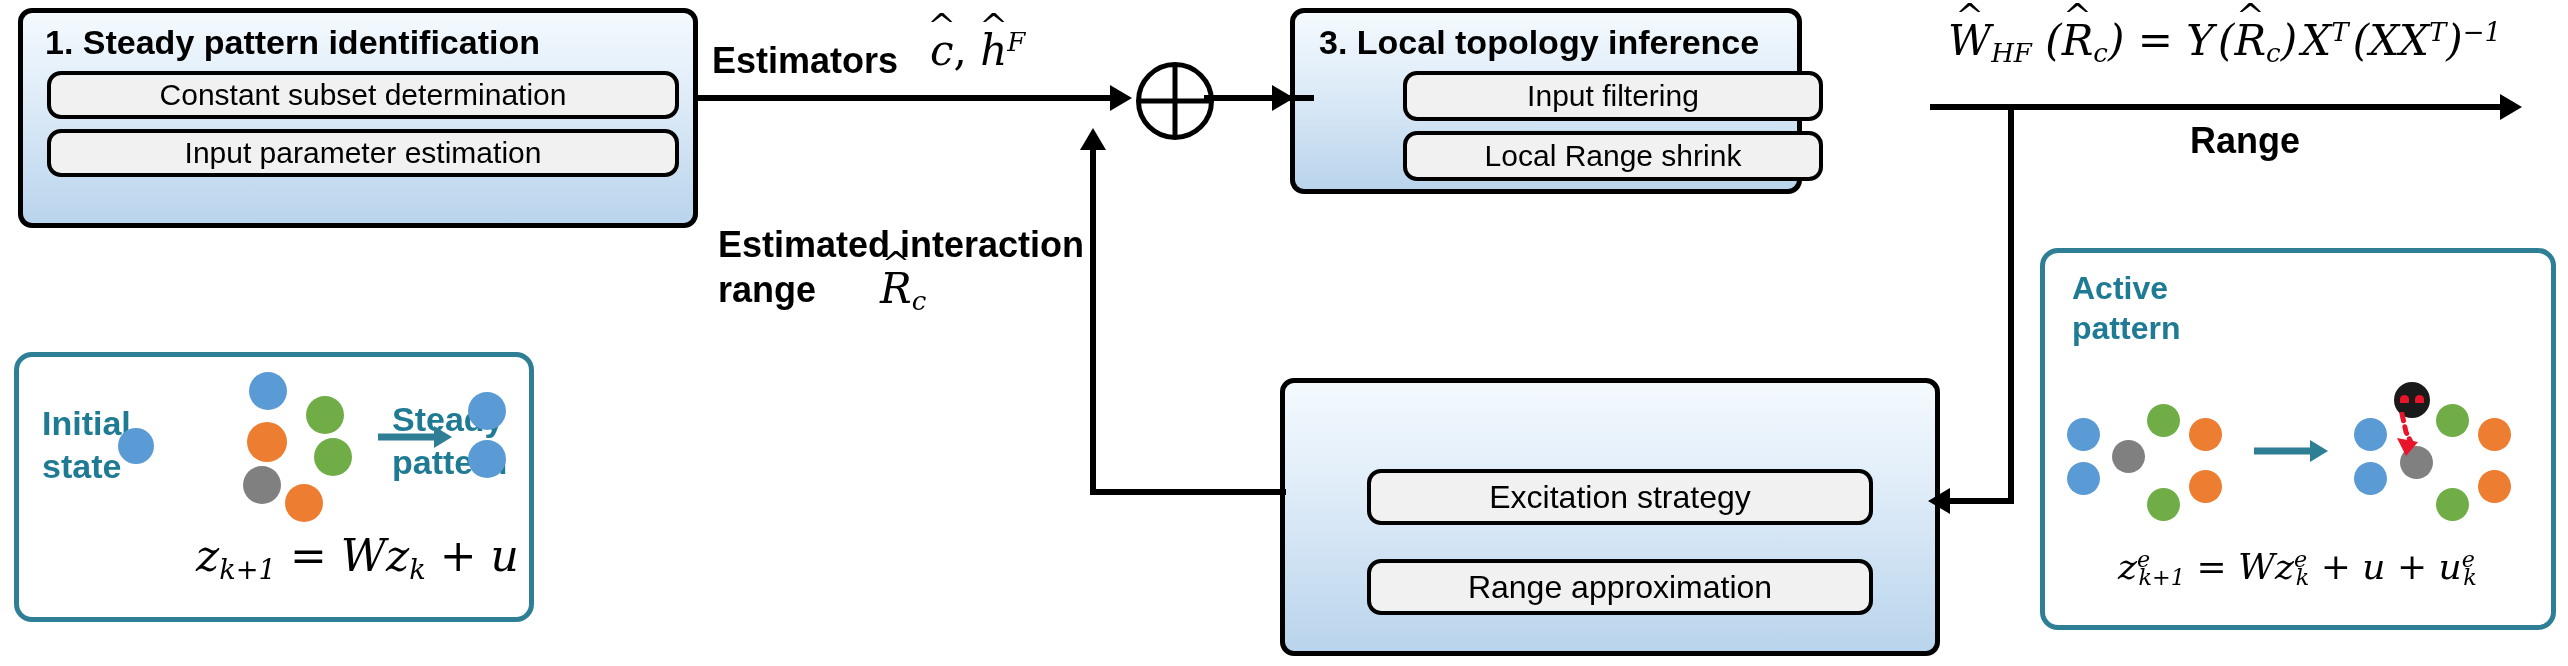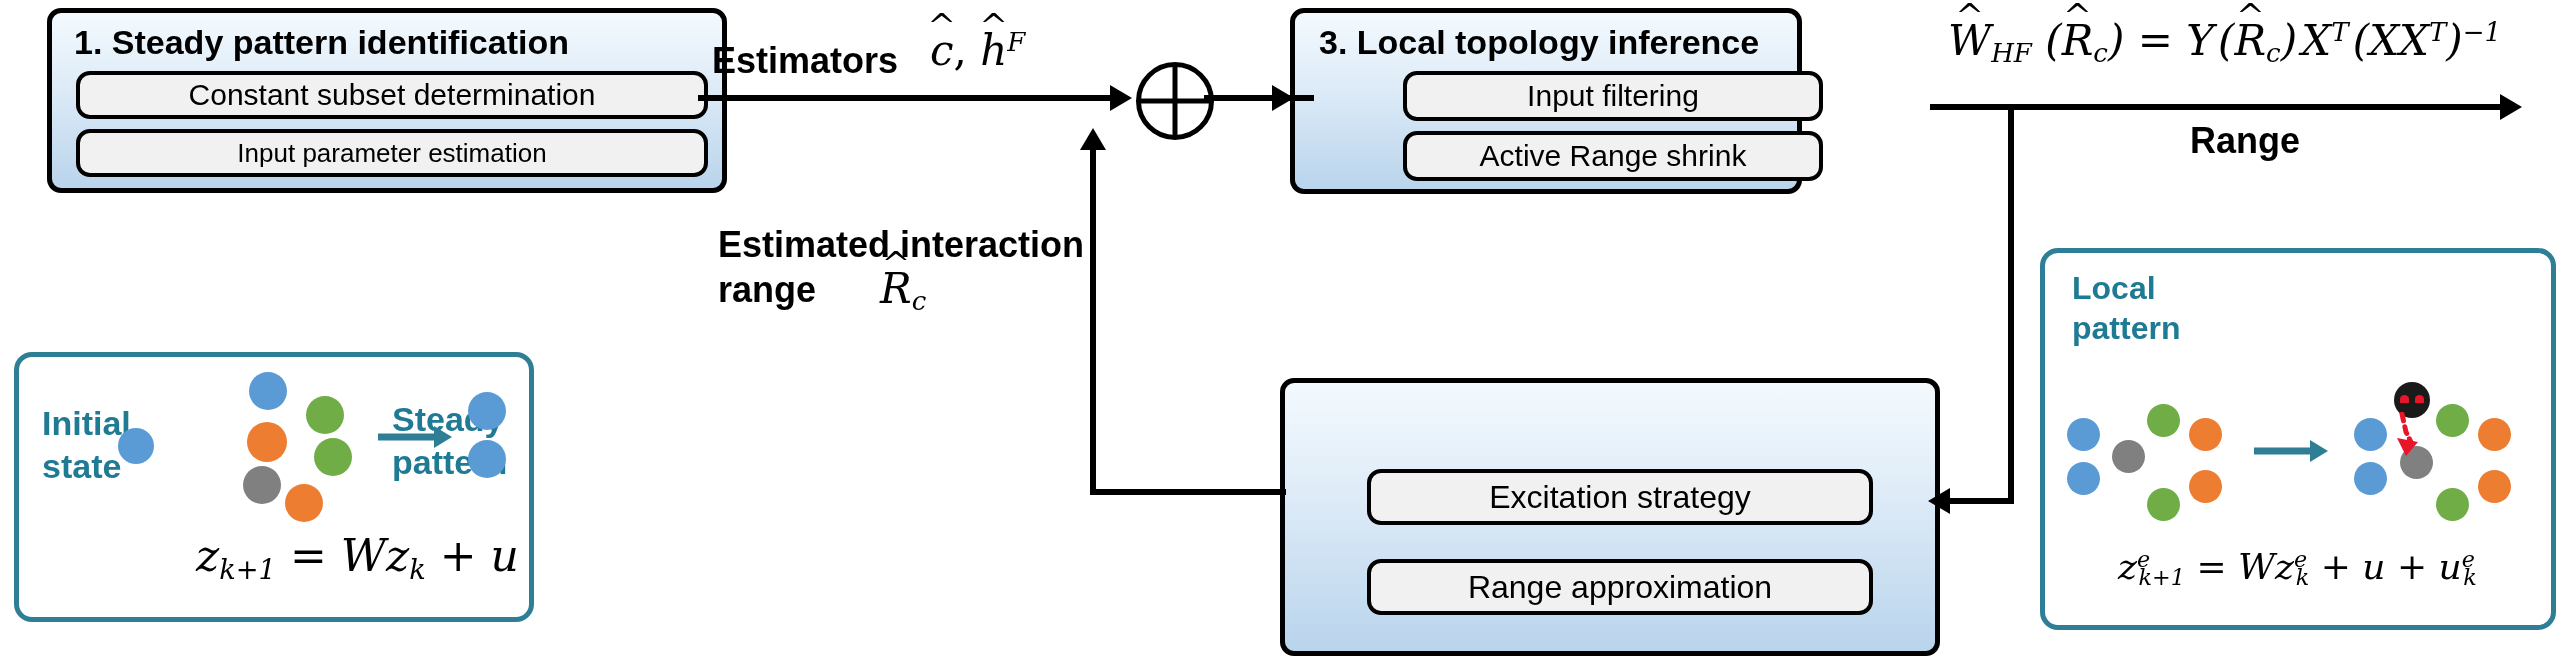--- a/index.html
+++ b/index.html
@@ -85,37 +85,37 @@
   .tealarrow{position:absolute;}
   .tealarrow .shaft{position:absolute;background:#2e7f96;height:7px;top:50%;transform:translateY(-50%);left:0;}
   .tealarrow .head{position:absolute;width:0;height:0;top:50%;transform:translateY(-50%);
     border-top:11px solid transparent;border-bottom:11px solid transparent;border-left:18px solid #2e7f96;}
 </style>
 </head>
 <body>
 
 <div id="canvas">
 
-  <div class="procbox" style="left:18px;top:8px;width:680px;height:185px;margin-left:29px;">
+  <div class="procbox" style="left:18px;top:8px;width:680px;height:220px;">
     <div class="proctitle" style="position:absolute;left:22px;top:10px;font-size:34px;">1. Steady pattern identification</div>
     <div class="subbox" style="left:24px;top:58px;width:632px;height:48px;font-size:30px;">
         <span>Constant subset determination</span>
       </div>
-    <div class="subbox" style="left:24px;top:116px;width:632px;height:48px;font-size:26px;">
+    <div class="subbox" style="left:24px;top:116px;width:632px;height:48px;font-size:30px;">
         <span>Input parameter estimation</span>
       </div>
   </div>
 
   <div class="procbox" style="left:1290px;top:8px;width:512px;height:186px;">
     <div class="proctitle" style="position:absolute;left:24px;top:10px;font-size:34px;">3. Local topology inference</div>
     <div class="subbox" style="left:108px;top:58px;width:420px;height:50px;font-size:30px;">
         <span>Input filtering</span>
       </div>
     <div class="subbox" style="left:108px;top:118px;width:420px;height:50px;font-size:30px;">
-        <span>Active Range shrink</span>
+        <span>Local Range shrink</span>
       </div>
   </div>
 
   <div class="procbox" style="left:1280px;top:378px;width:660px;height:278px;">
     <div class="subbox" style="left:82px;top:86px;width:506px;height:56px;font-size:32px;">
         <span>Excitation strategy</span>
       </div>
     <div class="subbox" style="left:82px;top:176px;width:506px;height:56px;font-size:32px;">
         <span>Range approximation</span>
       </div>
@@ -184,21 +184,21 @@
   <div class="dot blue" style="left:468px;top:392px;width:38px;height:38px;"></div>
   <div class="dot blue" style="left:468px;top:440px;width:38px;height:38px;"></div>
 
   <div class="mathtext" style="left:196px;top:530px;font-size:44px;">
     z<sub>k+1</sub> = <span style="font-style:italic;">W</span>z<sub>k</sub> + u
   </div>
 
   <div class="tealbox" style="left:2040px;top:248px;width:516px;height:382px;">
   </div>
 
-  <div class="teallabel" style="left:2072px;top:268px;width:150px;font-size:32px;text-align:left;">Local
+  <div class="teallabel" style="left:2072px;top:268px;width:150px;font-size:32px;text-align:left;">Active
 pattern</div>
 
   <div class="dot blue" style="left:2067px;top:418px;width:33px;height:33px;"></div>
   <div class="dot blue" style="left:2067px;top:462px;width:33px;height:33px;"></div>
   <div class="dot gray" style="left:2112px;top:440px;width:33px;height:33px;"></div>
   <div class="dot green" style="left:2147px;top:404px;width:33px;height:33px;"></div>
   <div class="dot green" style="left:2147px;top:488px;width:33px;height:33px;"></div>
   <div class="dot orange" style="left:2189px;top:418px;width:33px;height:33px;"></div>
   <div class="dot orange" style="left:2189px;top:470px;width:33px;height:33px;"></div>
 

